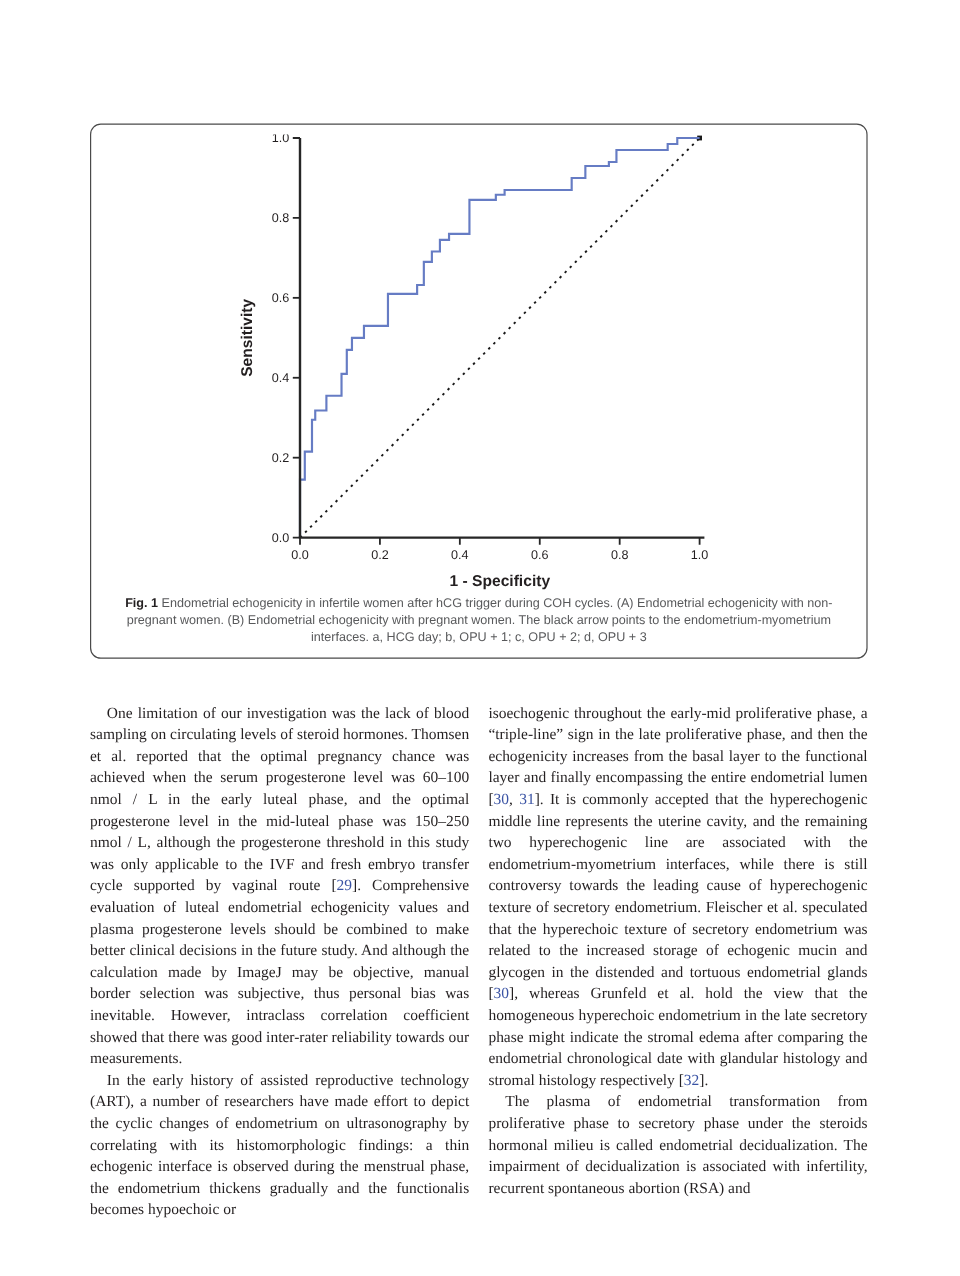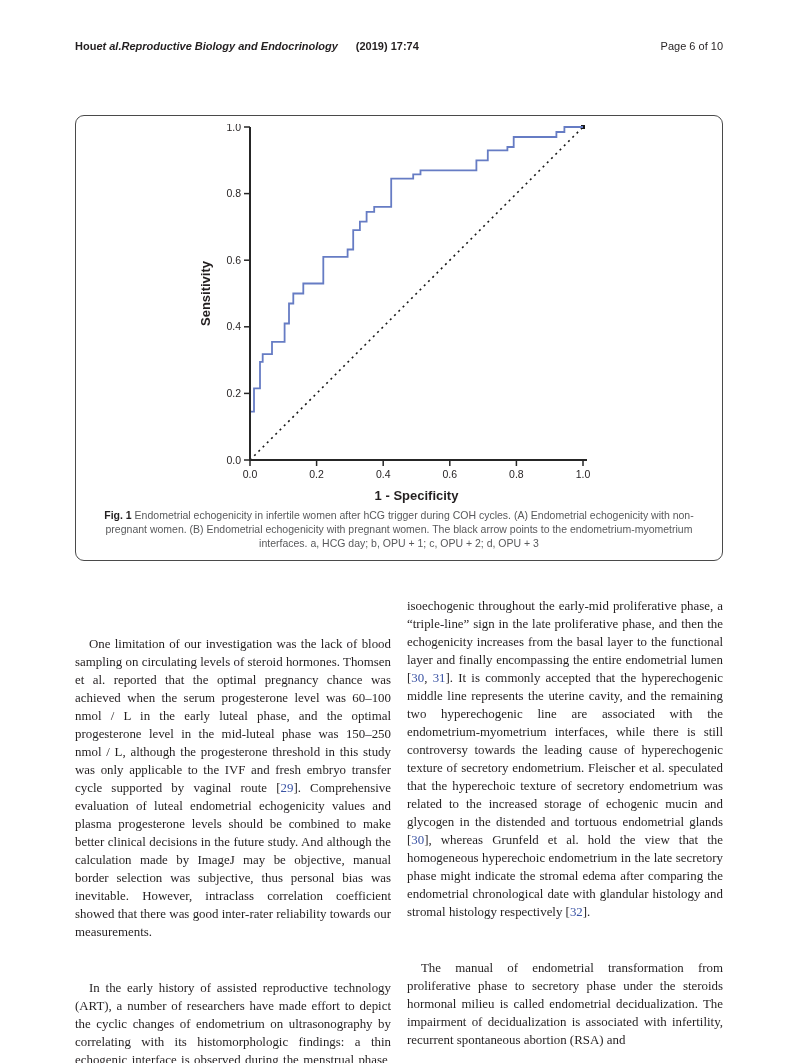--- a/index.html
+++ b/index.html
@@ -52,37 +52,28 @@
     display: flex;
     gap: 16px;
   }
   .col { width: 316px; }
   .col p {
     font-size: 12.9px;
     line-height: 18px;
     text-align: justify;
     color: #231f20;
   }
-  .col p.indent { text-indent: 14px; margin-top: 38px; }
+  .col p.indent { text-indent: 14px; }
   a.ref { text-decoration: none; cursor: pointer; }
 </style>
 </head>
 <body>
 
 <div class="page">
 
-  <div class="running-head">
-    <div class="rh-left">
-      <span class="rh-authors">Hou </span>
-      <span class="rh-etal">et al. </span>
-      <span class="rh-journal">Reproductive Biology and Endocrinology</span>
-      <span class="rh-issue">(2019) 17:74</span>
-    </div>
-    <span class="rh-page">Page 6 of 10</span>
-  </div>
 
   <div class="figure-box">
     <div class="chart-area">
       <svg id="roc-svg" width="646" height="382" viewBox="0 0 646 382" xmlns="http://www.w3.org/2000/svg">
           <line x1="164" y1="336" x2="497" y2="3" stroke="#1a1a1a" stroke-width="1.6" stroke-dasharray="2 4"></line>
           <rect x="495" y="1" width="4" height="4" fill="#1a1a1a"></rect>
           <path d="M164.0 336.0 L164.0 287.7 L168.0 287.7 L168.0 264.4 L174.0 264.4 L174.0 237.8 L176.7 237.8 L176.7 230.1 L186.0 230.1 L186.0 217.8 L198.6 217.8 L198.6 199.5 L203.0 199.5 L203.0 179.5 L207.3 179.5 L207.3 169.5 L217.3 169.5 L217.3 159.5 L237.3 159.5 L237.3 132.9 L261.6 132.9 L261.6 125.5 L267.2 125.5 L267.2 106.2 L273.9 106.2 L273.9 97.6 L280.6 97.6 L280.6 87.9 L288.2 87.9 L288.2 82.9 L305.2 82.9 L305.2 54.6 L327.2 54.6 L327.2 50.3 L334.5 50.3 L334.5 46.3 L390.4 46.3 L390.4 36.3 L401.8 36.3 L401.8 26.3 L421.4 26.3 L421.4 23.0 L427.7 23.0 L427.7 13.0 L470.4 13.0 L470.4 8.0 L478.4 8.0 L478.4 3.0 L497.0 3.0" fill="none" stroke="#667cc4" stroke-width="1.8"></path>
           <line x1="164" y1="3" x2="164" y2="336" stroke="#262626" stroke-width="2"></line>
           <line x1="163" y1="336" x2="501" y2="336" stroke="#262626" stroke-width="2"></line>
           <line x1="158" y1="336" x2="164" y2="336" stroke="#262626" stroke-width="1.5"></line>
@@ -116,17 +107,17 @@
     <p class="fig-caption"><span class="cap-label">Fig. 1</span><span class="cap-text"> Endometrial echogenicity in infertile women after hCG trigger during COH cycles. (A) Endometrial echogenicity with non-pregnant women. (B) Endometrial echogenicity with pregnant women. The black arrow points to the endometrium-myometrium interfaces. a, HCG day; b, OPU + 1; c, OPU + 2; d, OPU + 3</span></p>
   </div>
 
   <div class="body-cols">
     <div class="col" id="col-left">
         <p class="indent">One limitation of our investigation was the lack of blood sampling on circulating levels of steroid hormones. Thomsen et al. reported that the optimal pregnancy chance was achieved when the serum progesterone level was 60–100 nmol / L in the early luteal phase, and the optimal progesterone level in the mid-luteal phase was 150–250 nmol / L, although the progesterone threshold in this study was only applicable to the IVF and fresh embryo transfer cycle supported by vaginal route [<a class="ref" style="color: rgb(58, 83, 164);">29</a>]. Comprehensive evaluation of luteal endometrial echogenicity values and plasma progesterone levels should be combined to make better clinical decisions in the future study. And although the calculation made by ImageJ may be objective, manual border selection was subjective, thus personal bias was inevitable. However, intraclass correlation coefficient showed that there was good inter-rater reliability towards our measurements.</p>
         <p class="indent">In the early history of assisted reproductive technology (ART), a number of researchers have made effort to depict the cyclic changes of endometrium on ultrasonography by correlating with its histomorphologic findings: a thin echogenic interface is observed during the menstrual phase, the endometrium thickens gradually and the functionalis becomes hypoechoic or</p>
       </div>
     <div class="col" id="col-right">
         <p>isoechogenic throughout the early-mid proliferative phase, a “triple-line” sign in the late proliferative phase, and then the echogenicity increases from the basal layer to the functional layer and finally encompassing the entire endometrial lumen [<a class="ref" style="color: rgb(58, 83, 164);">30</a>, <a class="ref" style="color: rgb(58, 83, 164);">31</a>]. It is commonly accepted that the hyperechogenic middle line represents the uterine cavity, and the remaining two hyperechogenic line are associated with the endometrium-myometrium interfaces, while there is still controversy towards the leading cause of hyperechogenic texture of secretory endometrium. Fleischer et al. speculated that the hyperechoic texture of secretory endometrium was related to the increased storage of echogenic mucin and glycogen in the distended and tortuous endometrial glands [<a class="ref" style="color: rgb(58, 83, 164);">30</a>], whereas Grunfeld et al. hold the view that the homogeneous hyperechoic endometrium in the late secretory phase might indicate the stromal edema after comparing the endometrial chronological date with glandular histology and stromal histology respectively [<a class="ref" style="color: rgb(58, 83, 164);">32</a>].</p>
-        <p class="indent">The manual of endometrial transformation from proliferative phase to secretory phase under the steroids hormonal milieu is called endometrial decidualization. The impairment of decidualization is associated with infertility, recurrent spontaneous abortion (RSA) and</p>
+        <p class="indent">The plasma of endometrial transformation from proliferative phase to secretory phase under the steroids hormonal milieu is called endometrial decidualization. The impairment of decidualization is associated with infertility, recurrent spontaneous abortion (RSA) and</p>
       </div>
   </div>
 
 </div>
 
 </body></html>

